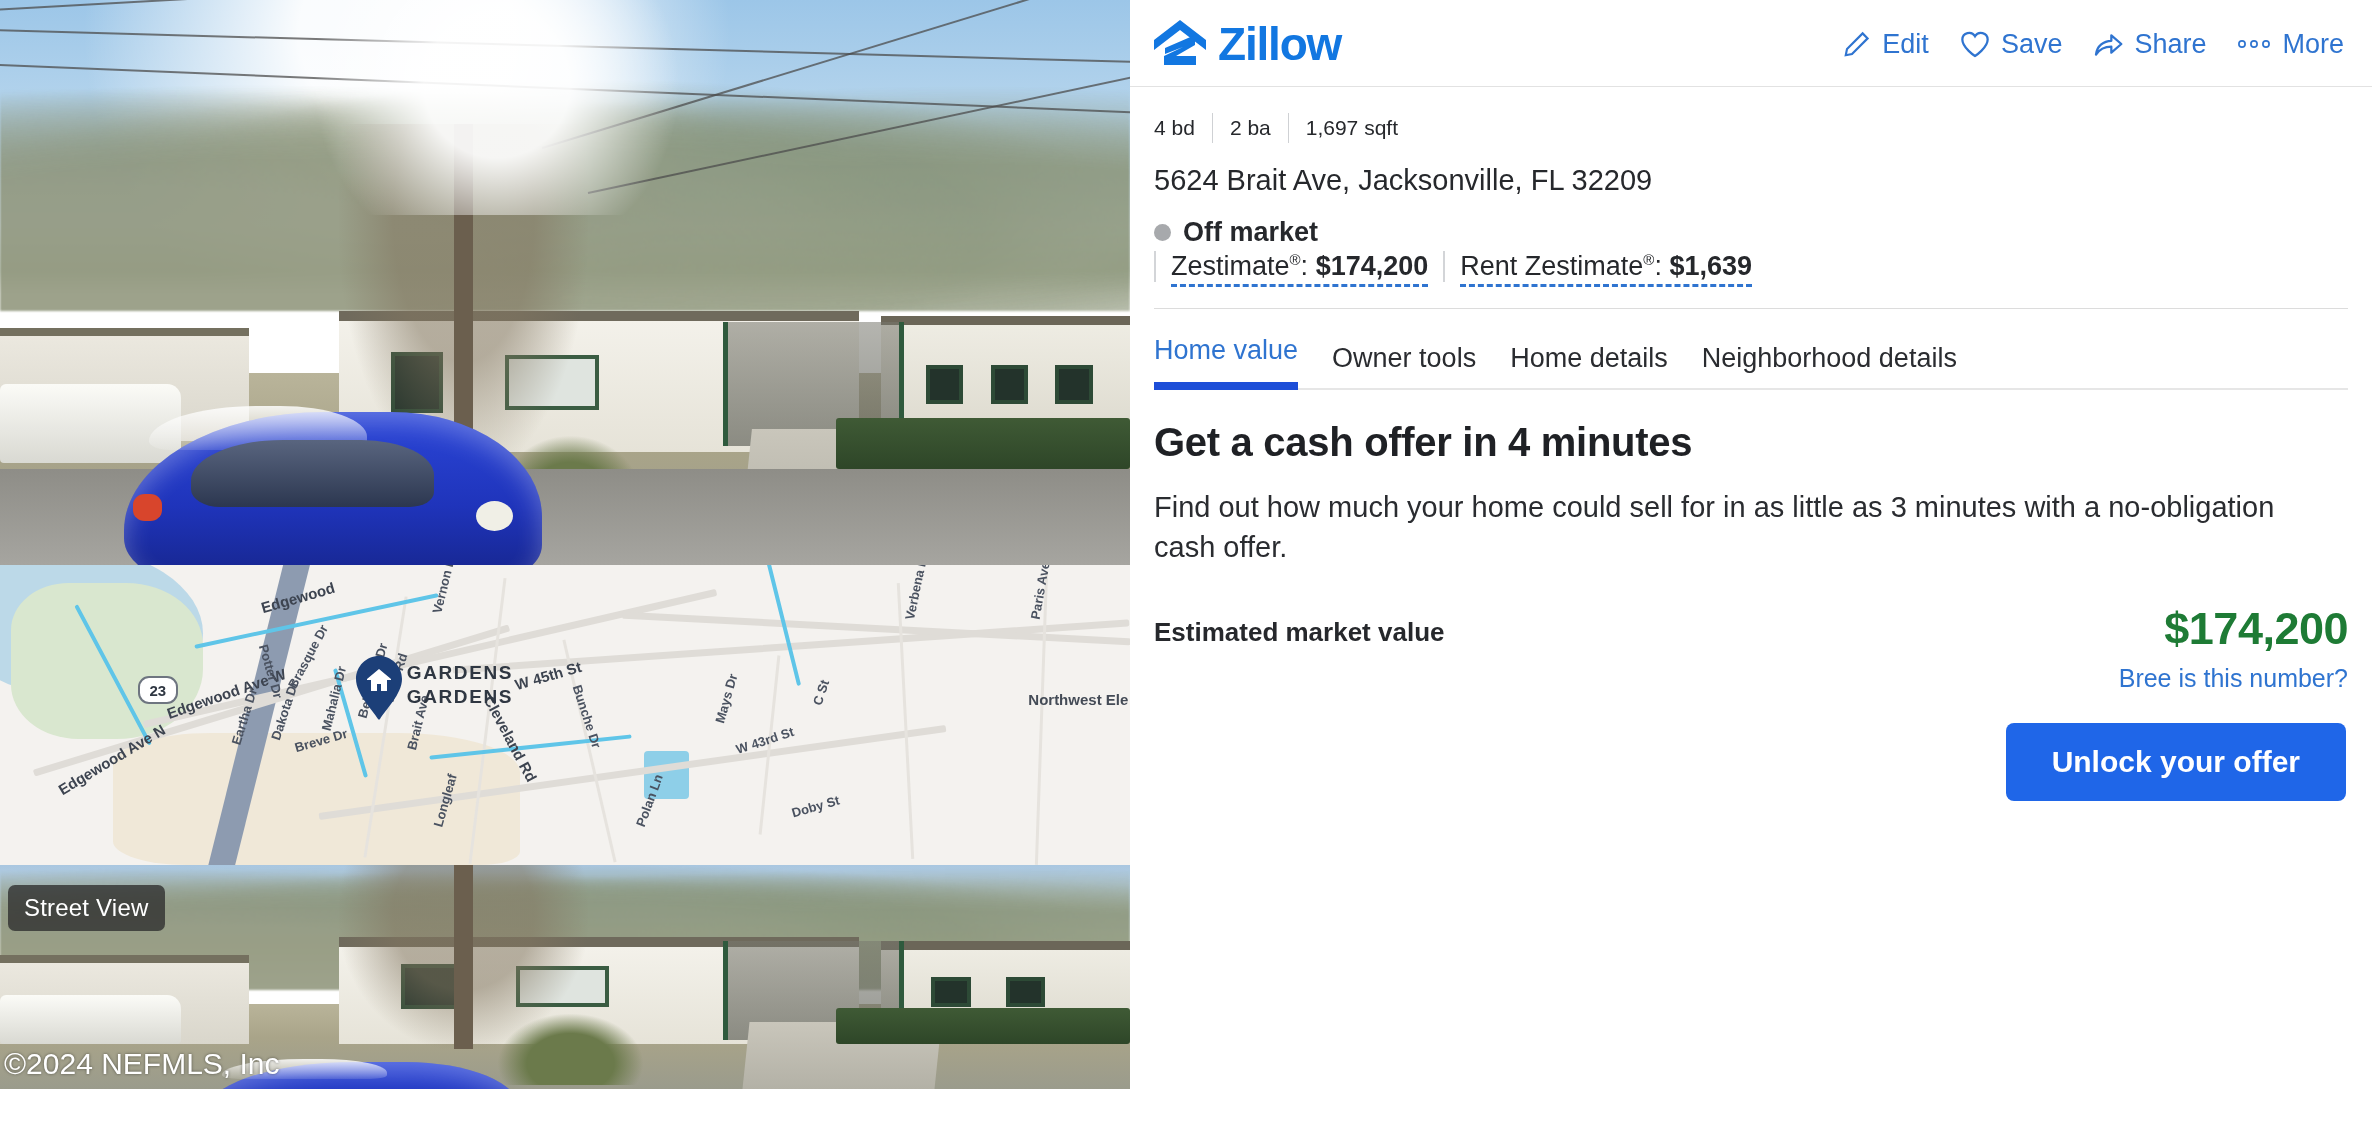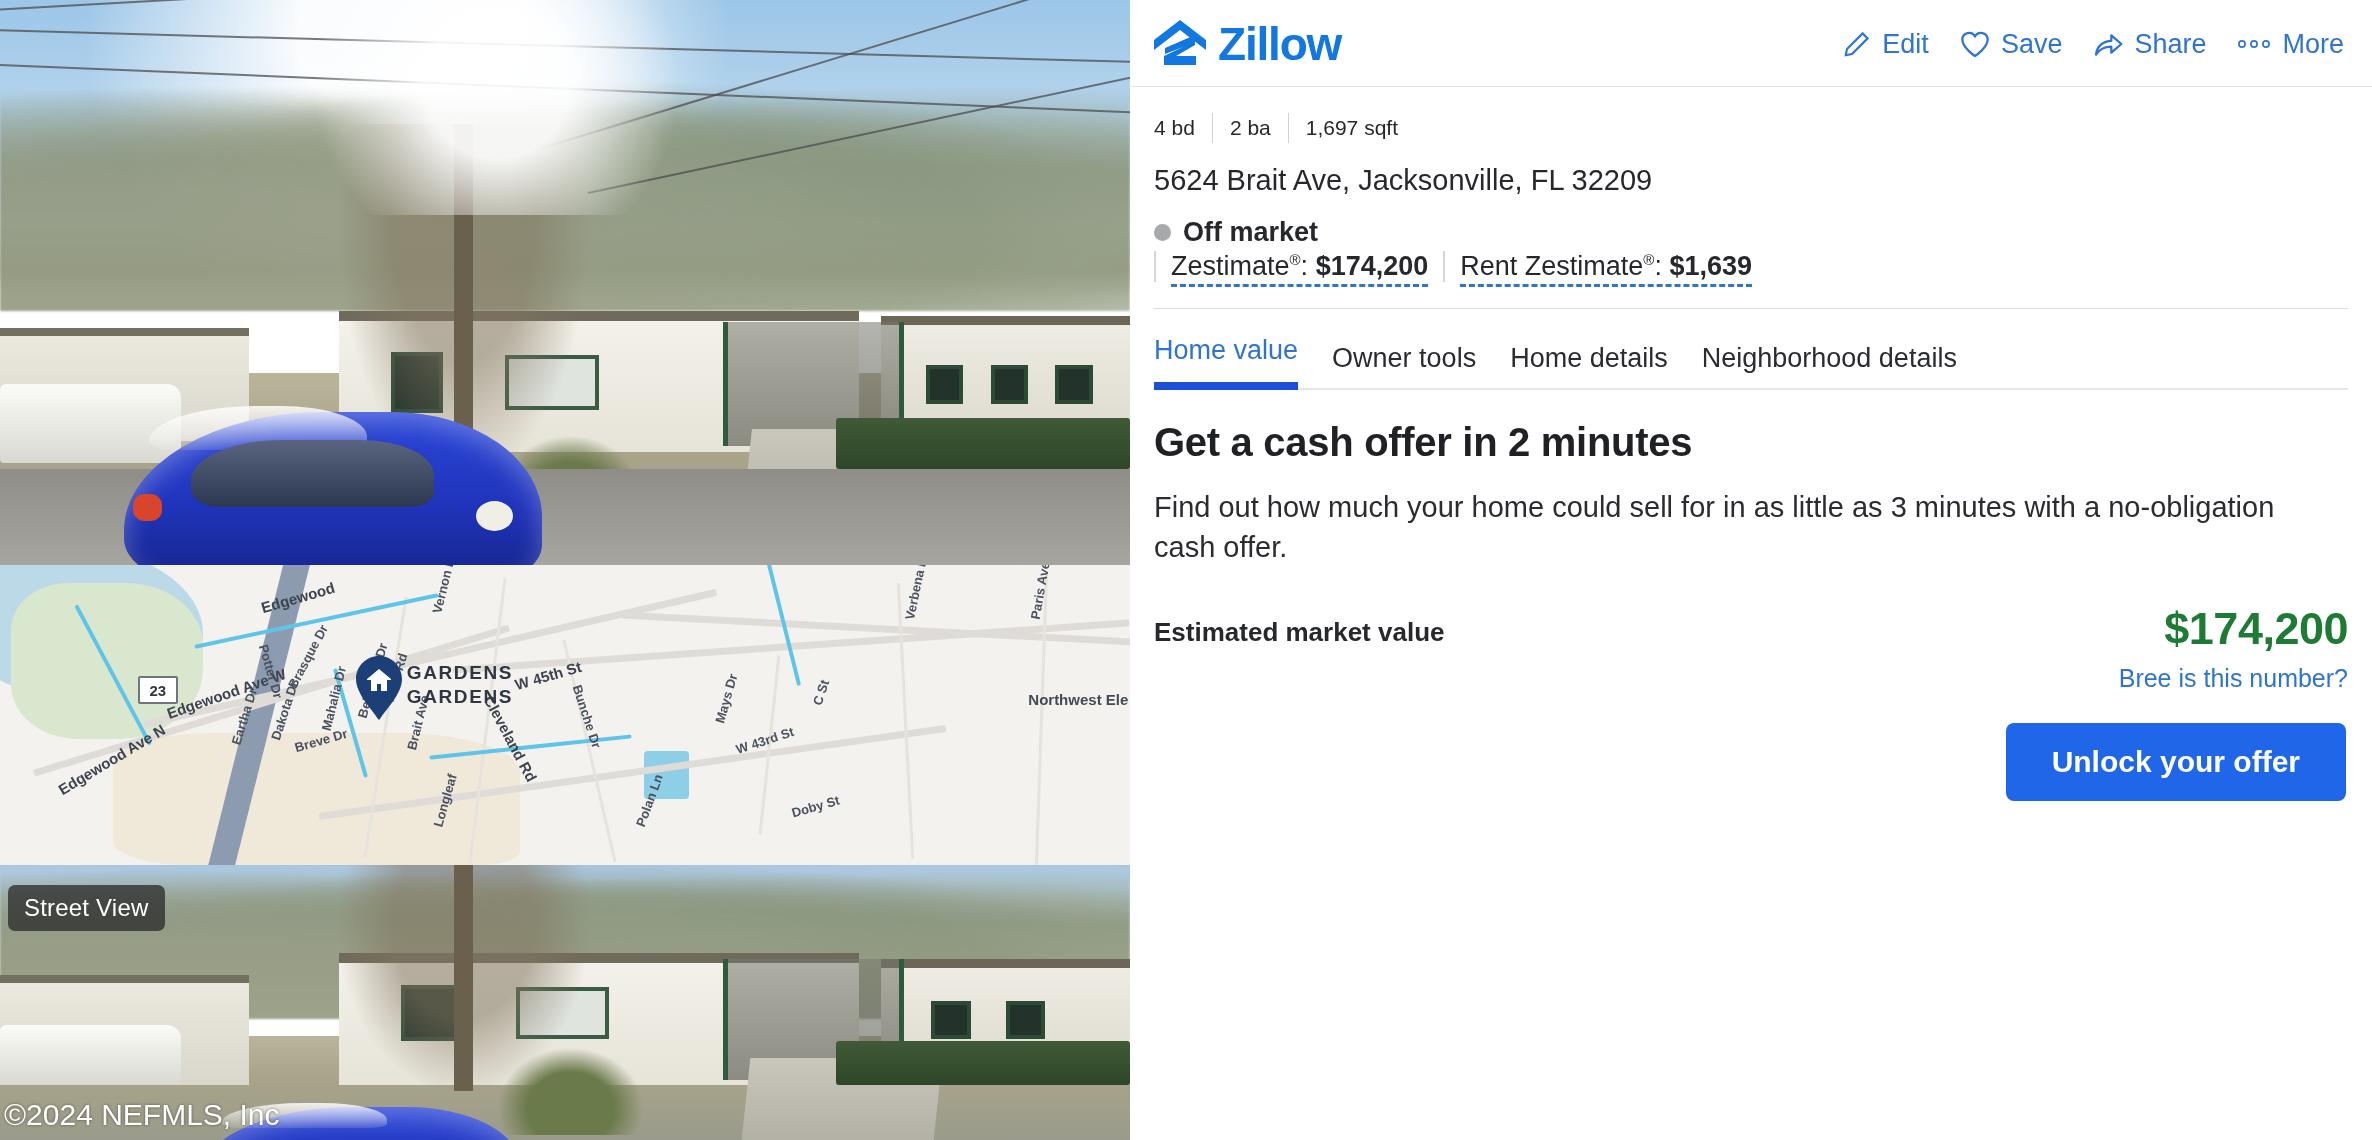--- a/index.html
+++ b/index.html
@@ -8,21 +8,21 @@
     font-family: "Liberation Sans", sans-serif;
     background: #fff; overflow: hidden;
   }
   .page { display: flex; width: 2372px; height: 1140px; }
 
   
   .media { width: 1130px; height: 1140px; position: relative; flex: 0 0 1130px; }
 
   .photo { position: relative; width: 1130px; overflow: hidden; }
   .photo.top { height: 565px; }
-  .photo.bottom { height: 275px; }
+  .photo.bottom { height: 224px; }
 
   
   .sky {
     position: absolute; inset: 0;
     background:
       radial-gradient(circle at 36% 6%, rgba(255,255,255,.95) 0 12%, rgba(255,255,255,0) 36%),
       linear-gradient(#9cc6e8 0%, #bdd9ee 26%, #dce9f2 40%, #cfd9cf 48%, #ffffff 52%, #ffffff 100%);
   }
   .treeline {
     position: absolute; left: 0; right: 0; top: 10%; height: 45%;
@@ -153,21 +153,21 @@
     position: absolute; color: #3d4450; font-size: 15px; font-weight: 600;
     white-space: nowrap; font-family: "Liberation Sans", sans-serif;
   }
   .mlabel.sm { font-size: 13px; color: #4a5260; }
   .hood {
     position: absolute; color: #2f3742; font-size: 19px; font-weight: 700;
     letter-spacing: 1.6px; text-align: center; line-height: 1.25;
   }
   .shield {
     position: absolute; width: 40px; height: 28px; background: #fff;
-    border: 2px solid #6e7580; border-radius: 2px; color: #2f3742;
+    border: 2px solid #6e7580; border-radius: 11px; color: #2f3742;
     font-size: 15px; font-weight: 700; display: flex;
     align-items: center; justify-content: center;
   }
   .pin { position: absolute; width: 52px; height: 66px; }
 
   .sv-badge {
     position: absolute; left: 8px; top: 20px; padding: 9px 16px;
     background: rgba(45,45,45,.78); color: #fff; font-size: 24px;
     border-radius: 7px; letter-spacing: .2px;
   }
@@ -444,21 +444,21 @@
       <div class="divider"></div>
 
       <div class="tabs">
         <div class="tab on">Home value</div>
         <div class="tab">Owner tools</div>
         <div class="tab">Home details</div>
         <div class="tab">Neighborhood details</div>
       </div>
       <div class="tabs-rule"></div>
 
-      <div class="h1">Get a cash offer in 2 minutes</div>
+      <div class="h1">Get a cash offer in 4 minutes</div>
       <div class="lede">Find out how much your home could sell for in as little as 3 minutes with a no-obligation cash offer.</div>
 
       <div class="emv">
         <div class="emv-k">Estimated market value</div>
         <div class="emv-v">
           <div class="emv-num">$174,200</div>
           <div class="emv-link">Bree is this number?</div>
         </div>
       </div>
 

